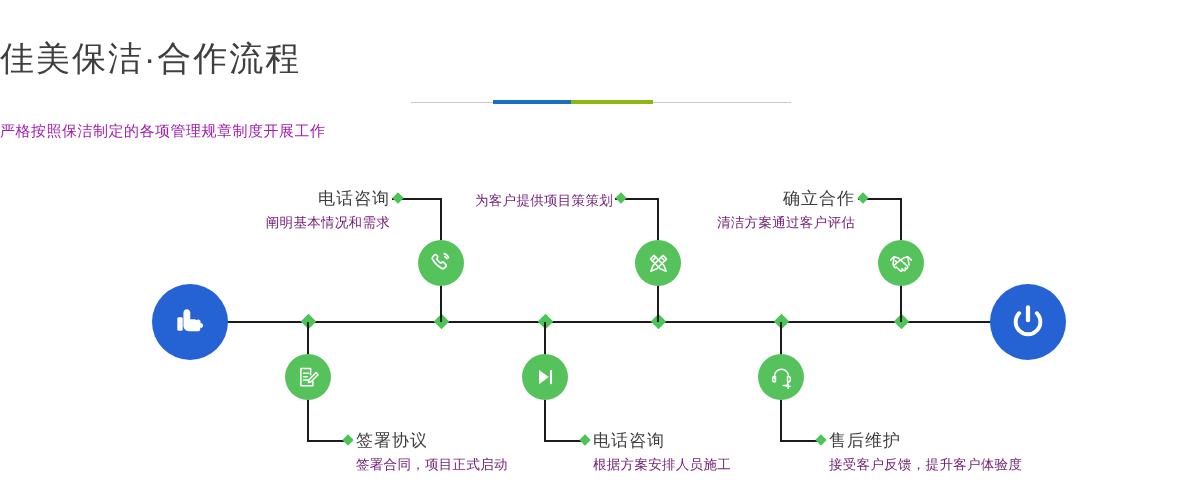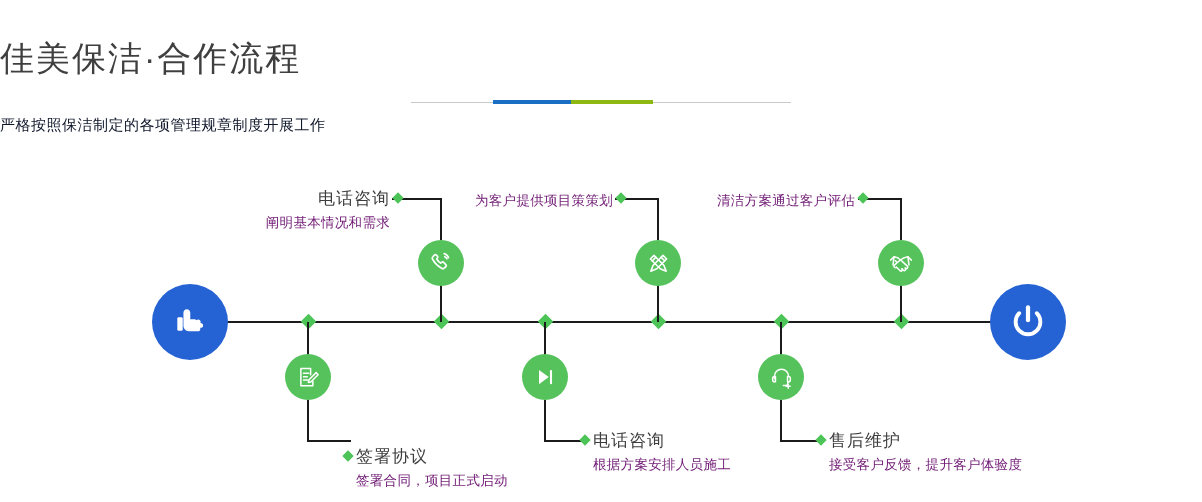--- a/index.html
+++ b/index.html
@@ -25,21 +25,21 @@
   .divider .rule{
     position:absolute;left:0;top:1.5px;width:380px;height:1px;background:#c9c9c9;
   }
   .divider .seg-blue{
     position:absolute;left:82px;top:0;width:78px;height:4px;background:#1a6fc4;
   }
   .divider .seg-green{
     position:absolute;left:160px;top:0;width:82px;height:4px;background:#8fb712;
   }
   .subtitle{
-    font-size:15px;color:#0f172a;margin-top:12px;letter-spacing:.5px;white-space:nowrap;
+    font-size:15px;color:#a21caf;margin-top:18px;letter-spacing:.5px;white-space:nowrap;
   }
 
   
   .axis{
     position:absolute;left:190px;top:321px;width:838px;height:2px;background:#1b1b1b;
   }
 
   .endcap{
     position:absolute;border-radius:50%;background:#2563d4;
     display:flex;align-items:center;justify-content:center;
@@ -142,21 +142,21 @@
     <span>
       <svg width="24" height="24" viewBox="0 0 32 32">
         <g fill="none" stroke="#ffffff" stroke-width="2" stroke-linecap="round" stroke-linejoin="round">
           <path d="M6.5 4.5h13v8.5M6.5 4.5v23h16v-6"></path>
           <path d="M10 11h7M10 15.5h5M10 20h6"></path>
           <path d="M26.8 10.2l-9.4 9.4-.9 3.6 3.6-.9 9.4-9.4z" fill="none"></path>
         </g>
       </svg>
     </span>
   </div>
-  <div class="label below" style="left:356px;top:430px;width:240px;margin-top:16px;">
+  <div class="label below" style="left:356px;top:430px;width:240px;">
     <div class="tipdot" style="left:-12px;top:6px;"></div>
     <div class="lead">签署协议</div>
     <div class="desc">签署合同，项目正式启动</div>
   </div>
 
   <div class="diamond" style="left:653px;top:316px;"></div>
   <div class="stem" style="left:657px;top:284px;height:38px;"></div>
   <div class="stem" style="left:657px;top:198px;height:42px;"></div>
   <div class="elbow-h" style="left:615px;top:198px;width:44px;"></div>
   <div class="node-icon" style="left:635px;top:240px;">
@@ -210,20 +210,21 @@
           <path d="M21.3 22.3c.7.7.7 1.8 0 2.5s-1.8.7-2.5 0l-1.6-1.5"></path>
           <path d="M17.2 23.3c.6.6.6 1.6 0 2.2s-1.6.6-2.2 0l-4.6-4.3"></path>
           <path d="M10.4 21.2c-.7.7-1.8.7-2.5 0s-.7-1.8 0-2.5l3.0-2.8"></path>
           <path d="M7.4 8.4l-1.2 10.0M24.6 8.4l1.2 10.0"></path>
         </g>
       </svg>
     </span>
   </div>
   <div class="label above" style="left:620px;top:188px;width:235px;">
     <div class="tipdot" style="right:-12px;top:6px;"></div>
+    <div class="lead">确立合作</div>
     <div class="desc">清洁方案通过客户评估</div>
   </div>
 
   <div class="diamond" style="left:776px;top:316px;"></div>
   <div class="stem" style="left:780px;top:322px;height:34px;"></div>
   <div class="stem" style="left:780px;top:400px;height:42px;"></div>
   <div class="elbow-h" style="left:780px;top:440px;width:44px;"></div>
   <div class="node-icon" style="left:758px;top:354px;">
     <span>
       <svg width="25" height="25" viewBox="0 0 32 32">

